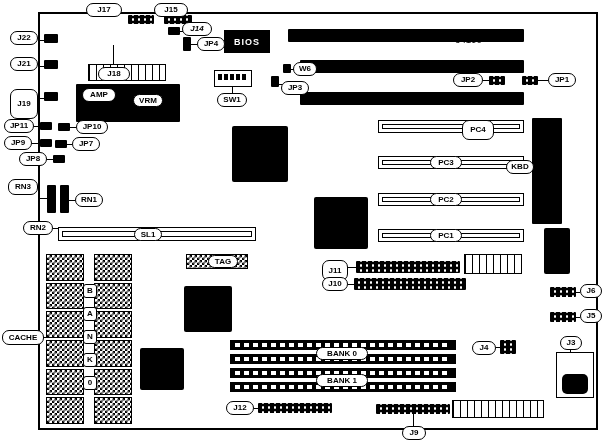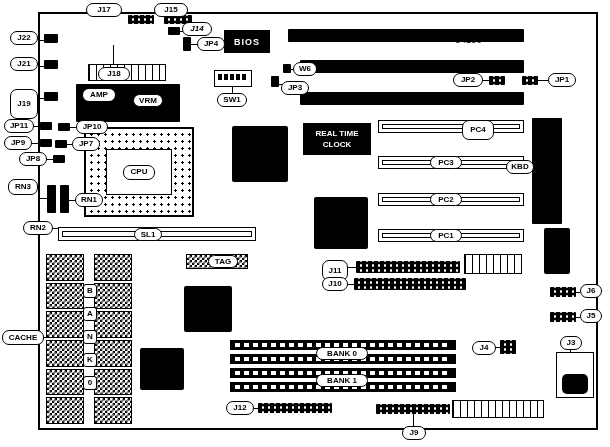--- a/index.html
+++ b/index.html
@@ -100,33 +100,24 @@
   <div class="abs partnum" style="left:455px;top:36px;width:40px;height:12px;">34190</div>
   <div class="abs dots" style="left:489px;top:76px;width:16px;height:9px;"></div>
   <div class="abs dots" style="left:522px;top:76px;width:16px;height:9px;"></div>
 
   <div class="abs blk" style="left:40px;top:122px;width:12px;height:8px;"></div>
   <div class="abs blk" style="left:58px;top:123px;width:12px;height:8px;"></div>
   <div class="abs blk" style="left:40px;top:139px;width:12px;height:8px;"></div>
   <div class="abs blk" style="left:55px;top:140px;width:12px;height:8px;"></div>
   <div class="abs blk" style="left:53px;top:155px;width:12px;height:8px;"></div>
 
-  <div class="abs pga" style="left:84px;top:127px;width:110px;height:90px;">
-    <div class="pga-center">
-      <div class="lbl" style="width:32px;height:15px;">CPU</div>
-    </div>
-  </div>
 
   <div class="abs blk" style="left:47px;top:185px;width:9px;height:28px;"></div>
   <div class="abs blk" style="left:60px;top:185px;width:9px;height:28px;"></div>
 
-  <div class="abs rtc" style="left:303px;top:123px;width:68px;height:32px;">
-    <span>REAL TIME</span>
-    <span>CLOCK</span>
-  </div>
 
   <div class="abs blk" style="left:232px;top:126px;width:56px;height:56px;border-radius:2px;"></div>
   <div class="abs blk" style="left:314px;top:197px;width:54px;height:52px;border-radius:2px;"></div>
   <div class="abs blk" style="left:184px;top:286px;width:48px;height:46px;border-radius:2px;"></div>
   <div class="abs blk" style="left:140px;top:348px;width:44px;height:42px;border-radius:2px;"></div>
   <div class="abs blk" style="left:544px;top:228px;width:26px;height:46px;border-radius:2px;"></div>
 
   <div class="abs slotw" style="left:378px;top:120px;width:146px;height:13px;"></div>
   <div class="abs slotw" style="left:378px;top:156px;width:146px;height:13px;"></div>
   <div class="abs slotw" style="left:378px;top:193px;width:146px;height:13px;"></div>

